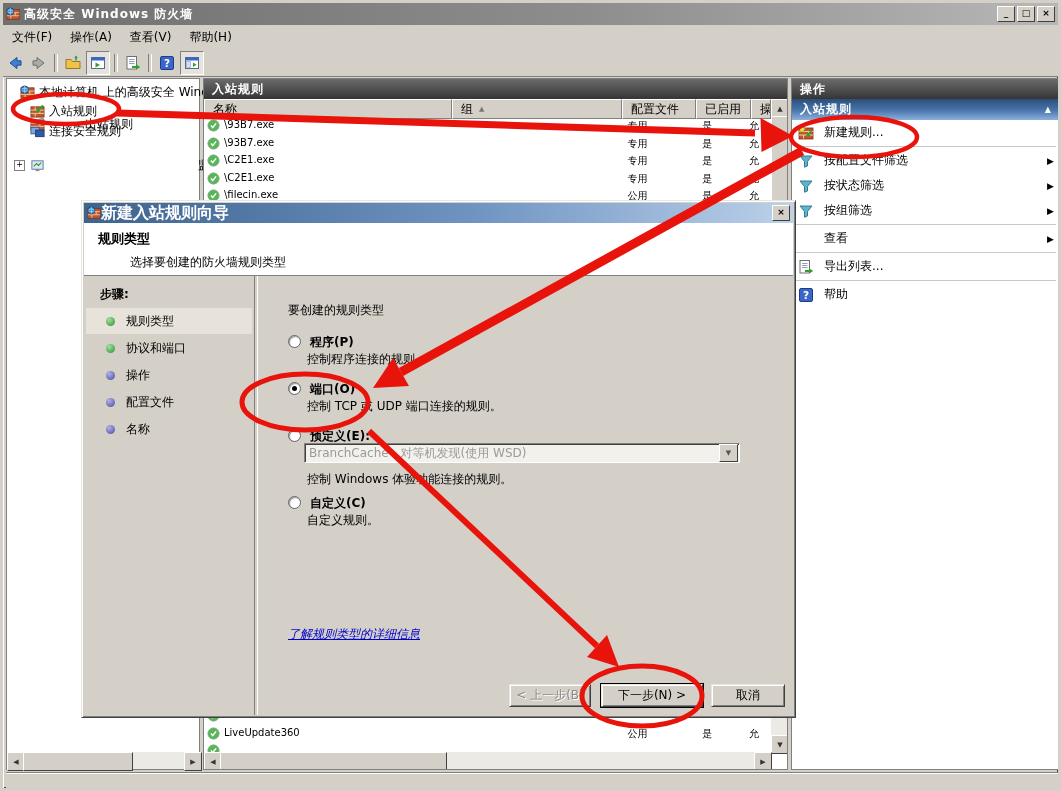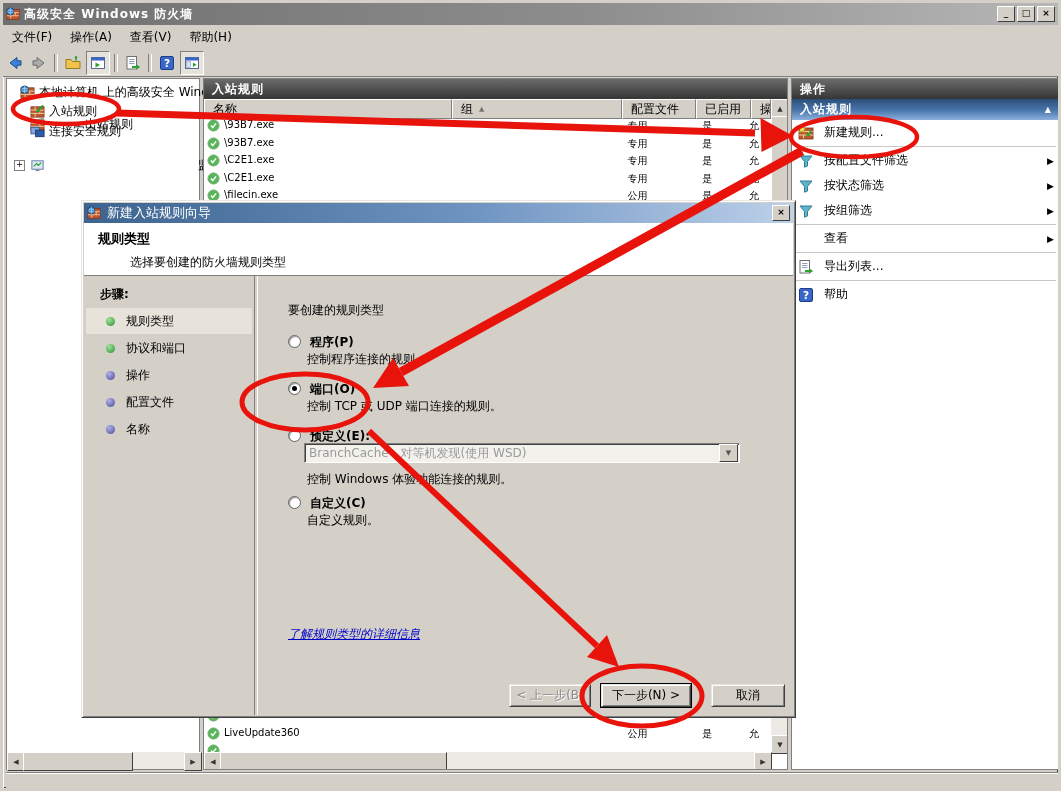--- a/index.html
+++ b/index.html
@@ -59,21 +59,21 @@
   .action-item .noicon{width:26px;flex:none;}
   .action-item .sub-arrow{margin-left:auto;font-size:9px;}
   .action-sep{border-top:1px solid #c8c8c8;margin:1px 4px;}
   .statusbar{position:absolute;left:0;top:769px;width:1055px;height:19px;background:#D4D0C8;
     border-top:1px solid #808080;box-shadow:0 1px 0 #fff inset;margin:0 3px;}
   
   .dialog{position:absolute;left:78px;top:197px;width:715px;height:518px;background:#D4D0C8;
     border:1px solid;border-color:#e8e6e0 #404040 #404040 #e8e6e0;box-shadow:inset 1px 1px 0 #fff, inset -1px -1px 0 #808080;box-sizing:border-box;}
   .dlg-title{position:absolute;left:2px;top:2px;right:2px;height:20px;
     background:linear-gradient(90deg,#3d638f,#6f94c2 55%,#bcd1ea);display:flex;align-items:center;padding:0 3px;}
-  .dlg-title .title{color:#fff;font-weight:normal;font-size:13px;margin-left:6px;flex:1;}
+  .dlg-title .title{color:#fff;font-weight:bold;font-size:16px;margin-left:0;flex:1;}
   .dlg-header{position:absolute;left:2px;top:22px;right:2px;height:52px;background:#fff;border-bottom:1px solid #808080;}
   .dlg-heading{position:absolute;left:14px;top:7px;font-size:13px;font-weight:bold;}
   .dlg-sub{position:absolute;left:9px;top:31px;font-size:12px;margin-left:37px;}
   .dlg-body{position:absolute;left:2px;top:75px;right:2px;bottom:2px;background:#D4D0C8;}
   .steps{position:absolute;left:0;top:0;width:170px;height:100%;}
   .steps-label{position:absolute;left:16px;top:10px;font-weight:bold;font-size:12px;}
   .step-row{position:absolute;left:2px;width:166px;height:26px;display:flex;align-items:center;font-size:12px;}
   .step-row.current{background:#e7e3da;}
   .bullet{width:9px;height:9px;border-radius:50%;margin:0 11px 0 20px;flex:none;}
   .bullet.green{background:radial-gradient(circle at 35% 30%,#9fe09f,#2e8f2e);}
@@ -439,21 +439,21 @@
           </div>
           <div class="opt" style="top: 219px;">
             <div class="radio"></div>
             <span class="opt-label">自定义(C)</span>
             <span class="opt-desc">自定义规则。</span>
           </div>
         </div>
       <div class="dlg-link">了解规则类型的详细信息</div>
       <div class="dlg-buttons">
         <div class="dbtn disabled" style="left:425px;width:82px;">&lt; 上一步(B)</div>
-        <div class="dbtn default" style="left:517px;width:90px;">下一步(N) &gt;</div>
+        <div class="dbtn default" style="left:517px;width:102px;">下一步(N) &gt;</div>
         <div class="dbtn" style="left:627px;width:74px;">取消</div>
       </div>
     </div>
   </div>
 
   <svg class="annot" viewBox="0 0 1061 791">
     <g stroke="#e8140c" fill="none">
       <ellipse cx="63" cy="106" rx="53" ry="15" stroke-width="4.5"></ellipse>
       <line x1="114" y1="110" x2="752" y2="130" stroke-width="7"></line>
       <ellipse cx="851" cy="134" rx="63" ry="20" stroke-width="4.5"></ellipse>

